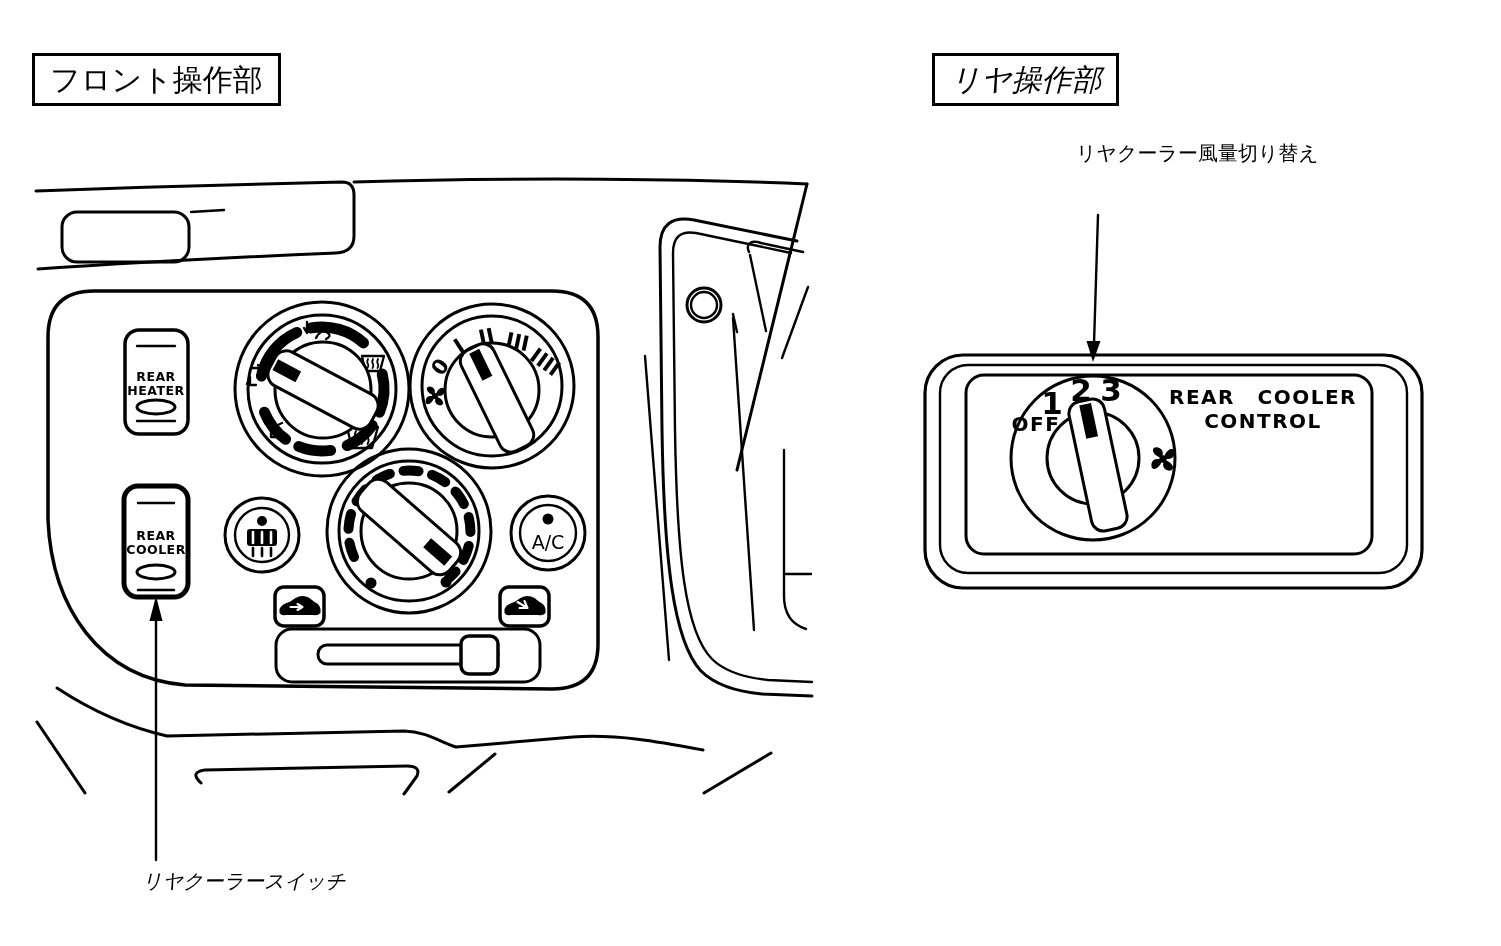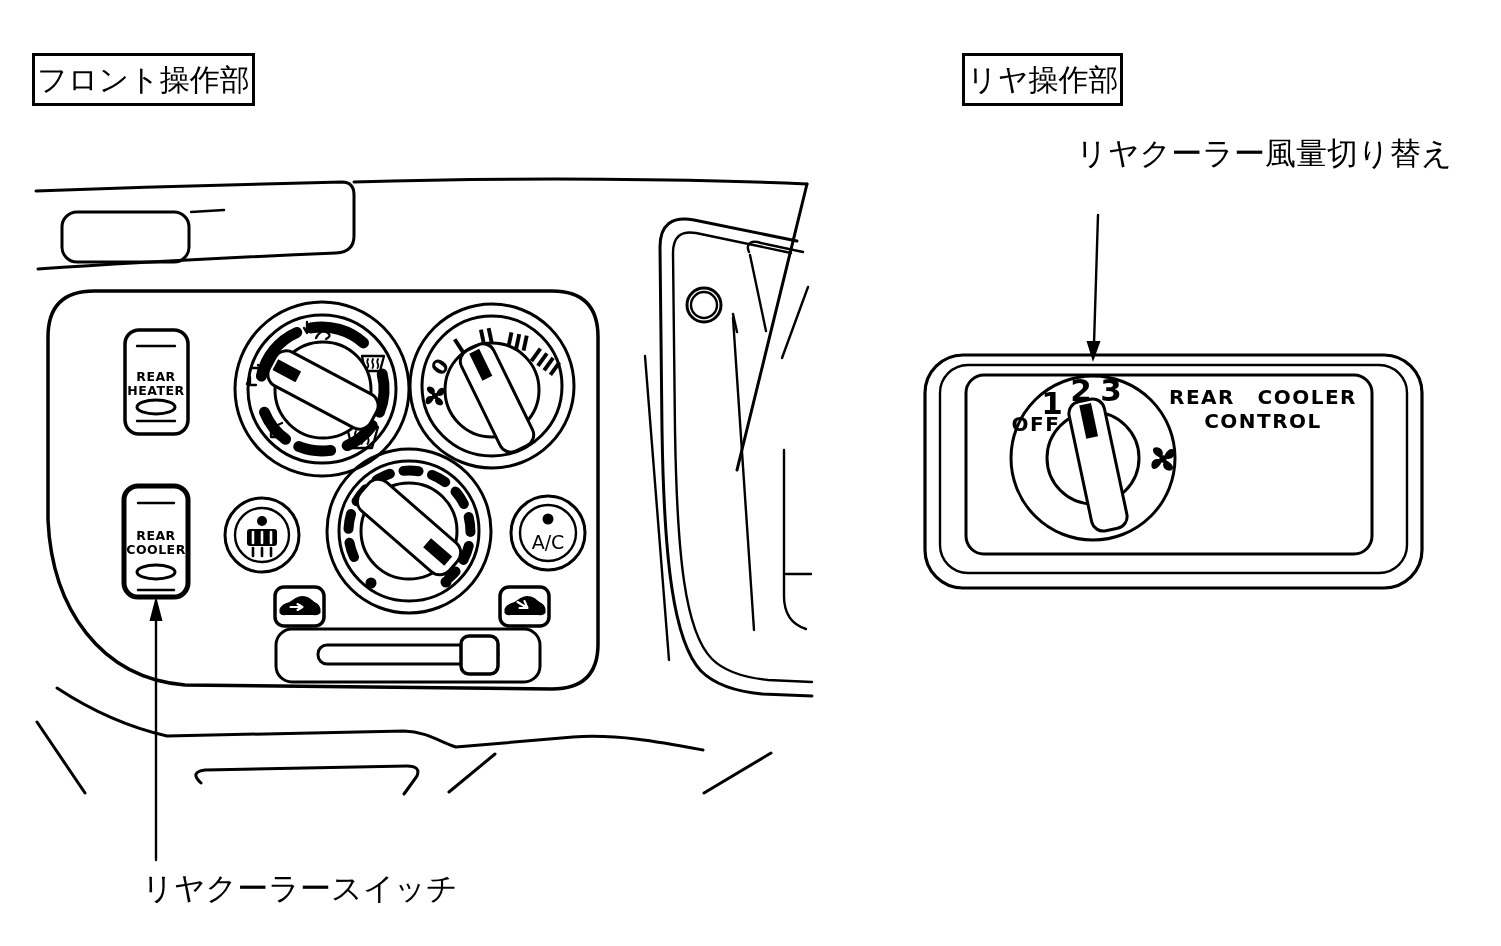--- a/index.html
+++ b/index.html
@@ -1,23 +1,23 @@
 <!DOCTYPE html>
 <html><head>
 <meta charset="utf-8">
 <style>
   html,body{margin:0;padding:0;background:#fff;}
   .stage{position:relative;width:1501px;height:946px;background:#ffffff;overflow:hidden;
          font-family:"DejaVu Sans","Liberation Sans",sans-serif;color:#000;}
   .section-label{position:absolute;border:3px solid #000;font-size:30px;line-height:47px;
-                 padding:0 2px;white-space:nowrap;background:#fff;}
+                 padding:0 15px;white-space:nowrap;background:#fff;}
   .front-label{left:32px;top:53px;}
-  .rear-label{left:962px;top:53px;}
-  .annotation{position:absolute;left:1076px;top:134px;font-size:31px;line-height:38px;white-space:nowrap;}
-  .switch-label{position:absolute;left:142px;top:868px;font-size:31px;white-space:nowrap;}
+  .rear-label{left:932px;top:53px;font-style:italic;}
+  .annotation{position:absolute;left:1076px;top:134px;font-size:20px;line-height:38px;white-space:nowrap;}
+  .switch-label{position:absolute;left:142px;top:868px;font-size:20px;white-space:nowrap;font-style:italic;}
   svg{position:absolute;left:0;top:0;}
   svg text{font-family:"DejaVu Sans","Liberation Sans",sans-serif;fill:#000;}
   .ln{fill:none;stroke:#000;stroke-width:3;stroke-linecap:round;stroke-linejoin:round;}
   .thin{stroke-width:2.4;}
   .thick{stroke-width:5;}
   .arc{fill:none;stroke:#000;stroke-width:11;stroke-linecap:round;}
   .icon{fill:none;stroke:#000;stroke-width:2.3;stroke-linecap:round;stroke-linejoin:round;}
   .whiteicon{fill:none;stroke:#fff;stroke-width:2.3;stroke-linecap:round;stroke-linejoin:round;}
   .knobface{fill:#fff;stroke:#000;stroke-width:3;}
   .btntxt{font-size:12.5px;font-weight:bold;letter-spacing:.5px;}

